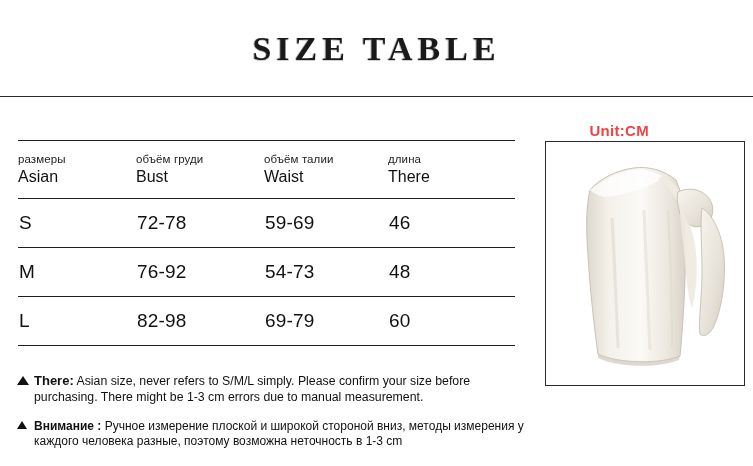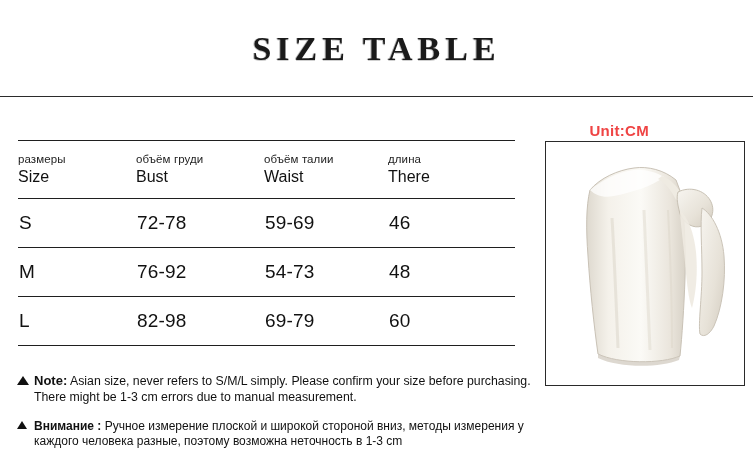--- a/index.html
+++ b/index.html
@@ -185,21 +185,21 @@
       <colgroup>
         <col class="col-size">
         <col class="col-bust">
         <col class="col-waist">
         <col class="col-length">
       </colgroup>
       <tbody>
         <tr class="hdr">
           <td>
             <span class="ru">размеры</span>
-            <span class="en">Size</span>
+            <span class="en">Asian</span>
           </td>
           <td>
             <span class="ru">объём груди</span>
             <span class="en">Bust</span>
           </td>
           <td>
             <span class="ru">объём талии</span>
             <span class="en">Waist</span>
           </td>
           <td>
@@ -268,21 +268,21 @@
       <path d="M92 62 C94 100 96 150 98 202" stroke="#e6e1d7" stroke-width="3" fill="none" opacity="0.7"></path>
       <path d="M116 62 C118 100 120 150 120 200" stroke="#e0dace" stroke-width="2" fill="none" opacity="0.7"></path>
 
       <path d="M46 206 C66 216 110 216 128 208 L127 212 C108 220 66 220 46 210 Z" fill="#cfc8bc" opacity="0.7"></path>
     </svg>
   </div>
 
   <div class="notes">
     <div class="note-line note-en">
       <span class="tri"></span>
-      <b>Note:</b>
+      <b>There:</b>
       <span>Asian size, never refers to S/M/L simply. Please confirm your size before purchasing. There might be 1-3 cm errors due to manual measurement.</span>
     </div>
     <div class="note-line note-ru">
       <span class="tri"></span>
       <b>Внимание :</b>
       <span>Ручное измерение плоской и широкой стороной вниз, методы измерения у каждого человека разные, поэтому возможна неточность в 1-3 cm</span>
     </div>
   </div>
 
 </div>

